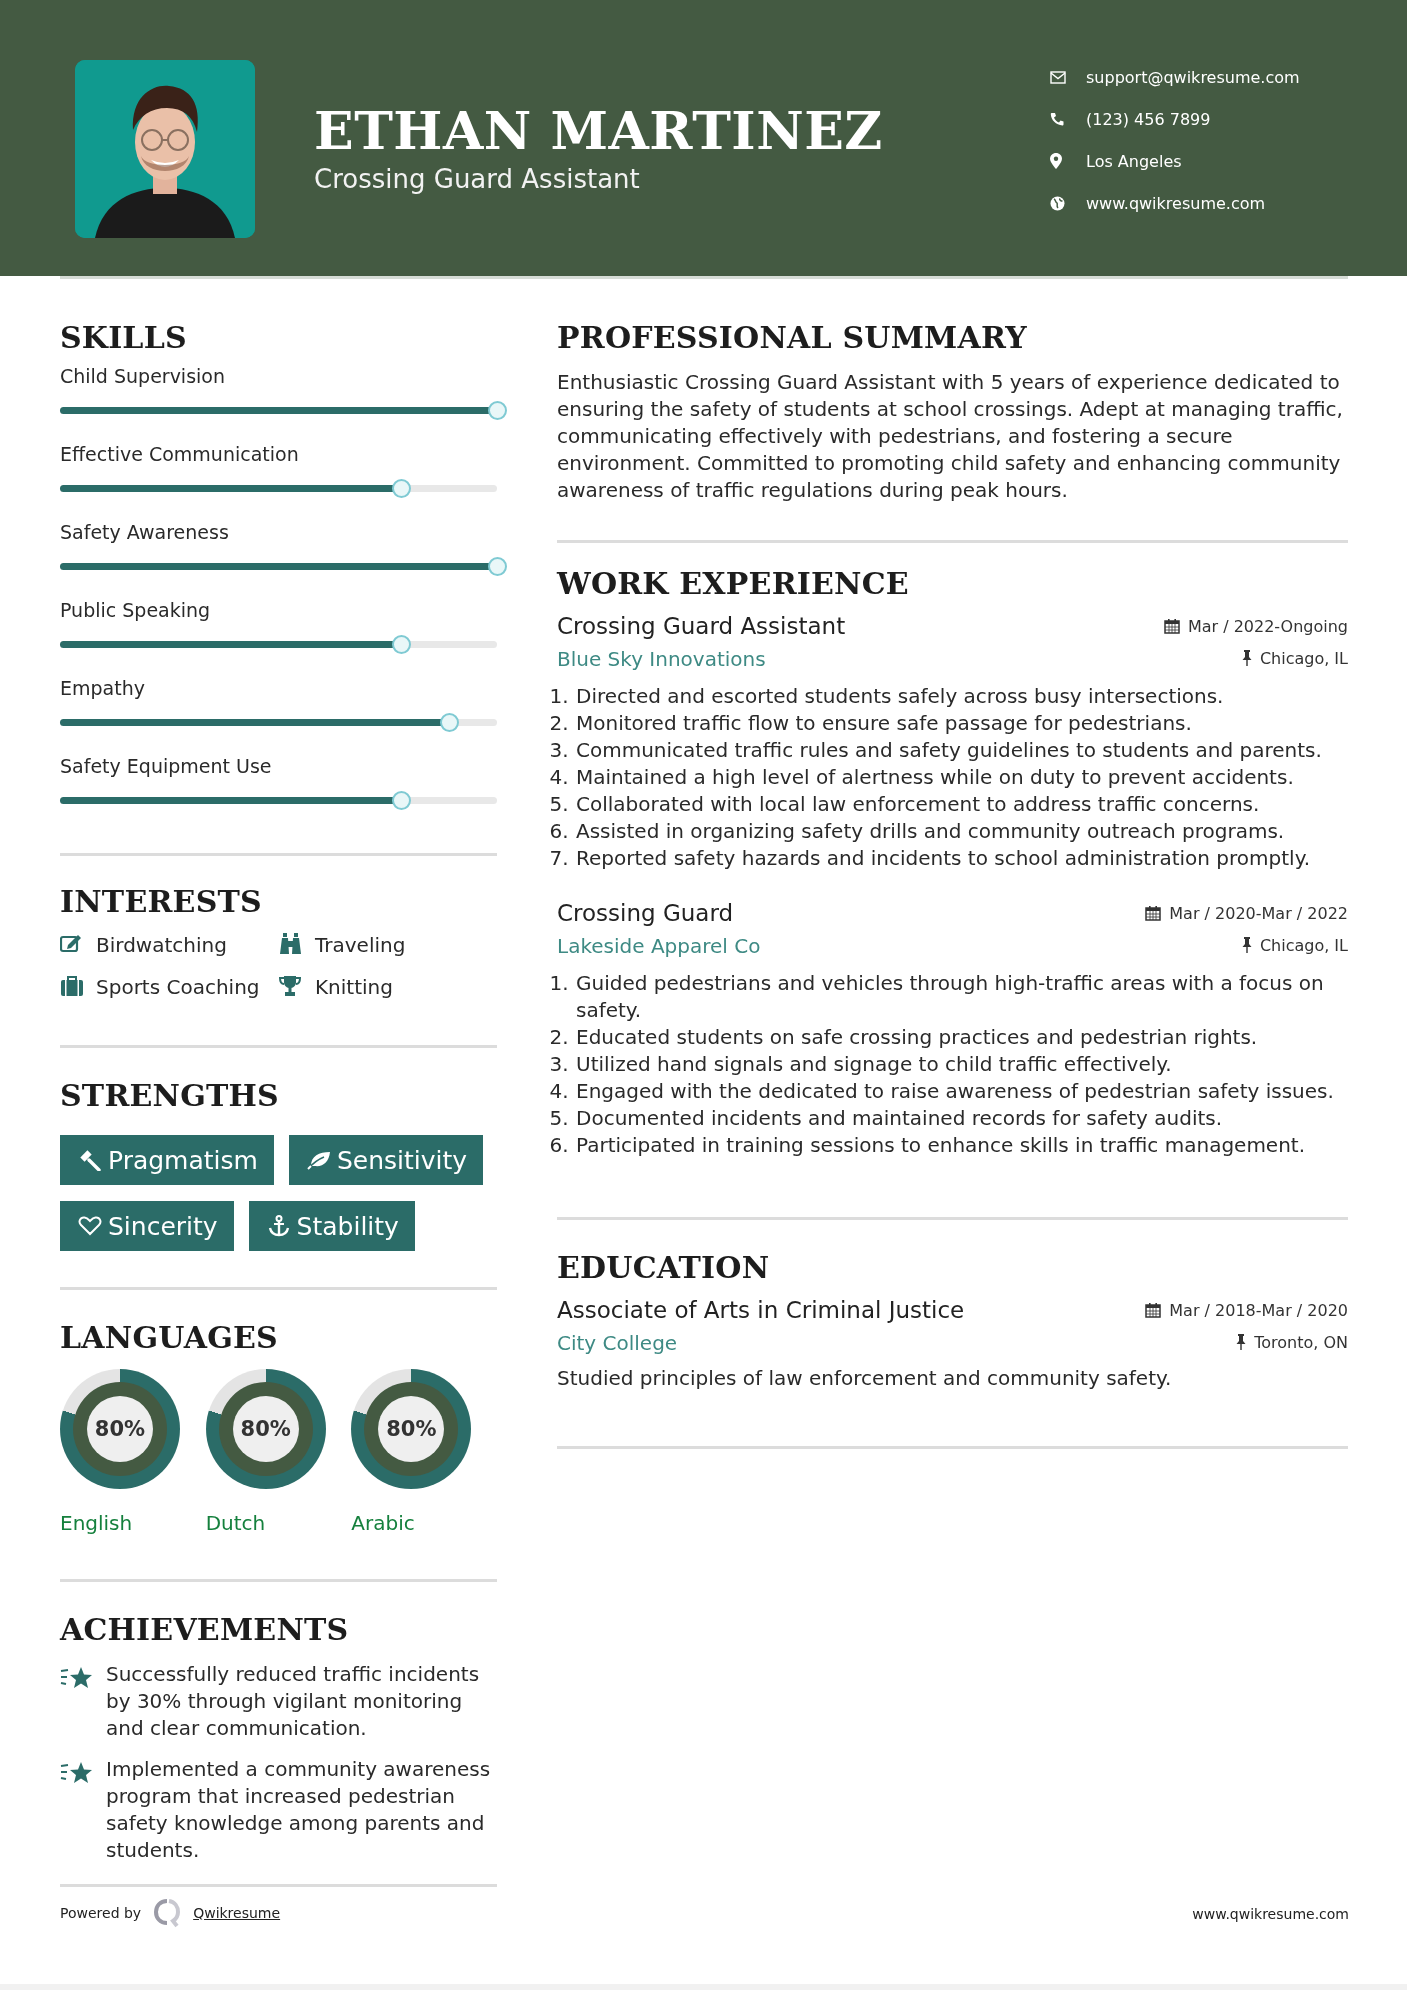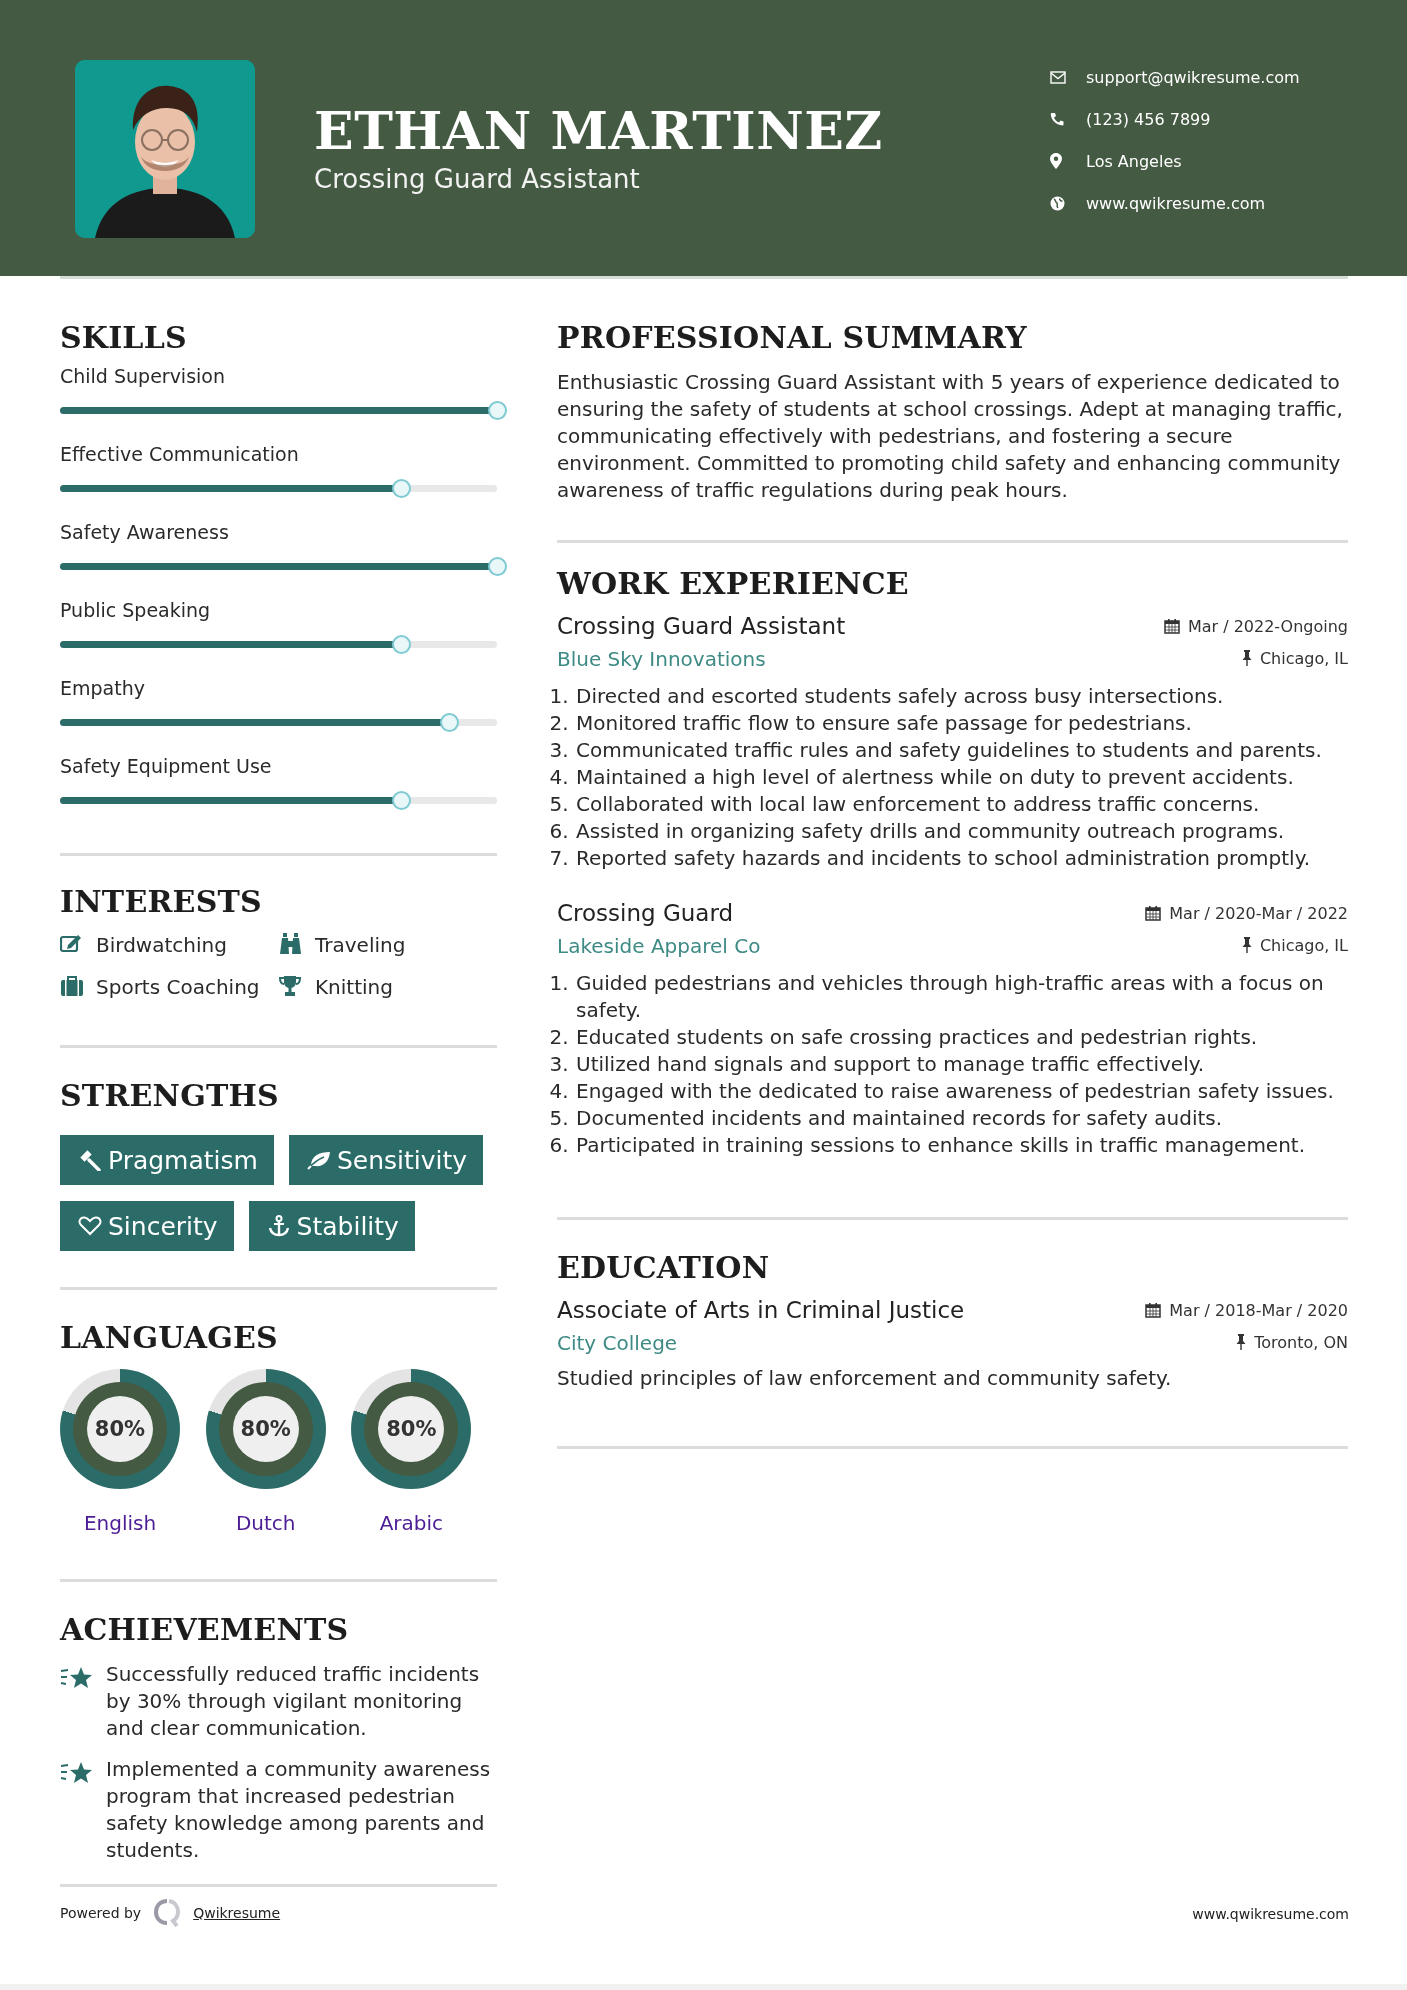--- a/index.html
+++ b/index.html
@@ -35,21 +35,21 @@
 
   .strengths { display: flex; flex-wrap: wrap; gap: 16px 15px; margin-top: 22px; width: 437px; }
   .badge { display: flex; align-items: center; height: 50px; padding: 0 16px 0 12px; background: #2b6c68; color: #ffffff; font-size: 25px; }
   .badge .ic { width: 36px; display: flex; align-items: center; justify-content: center; }
 
   .langs { display: flex; margin-top: 14px; }
   .lang { width: 146px; display: flex; flex-direction: column; align-items: flex-start; }
   .donut { position: relative; width: 120px; height: 120px; border-radius: 50%; }
   .donut .mid { position: absolute; left: 13px; top: 13px; width: 94px; height: 94px; border-radius: 50%; background: #445a42; }
   .donut .inner { position: absolute; left: 27px; top: 27px; width: 66px; height: 66px; border-radius: 50%; background: #efefef; display: flex; align-items: center; justify-content: center; font-size: 21px; font-weight: bold; color: #333; }
-  .lang .lname { width: 120px; text-align: center; font-size: 20px; color: #4c1d95; margin-top: 22px; }
+  .lang .lname { width: 120px; text-align: left; font-size: 20px; color: #15803d; margin-top: 22px; }
 
   .achv { display: flex; margin-top: 14px; }
   .achv .ic { width: 46px; flex: none; padding-top: 4px; }
   .achv .txt { font-size: 20px; line-height: 27px; color: #2a2a2a; }
 
   .summary { font-size: 20px; line-height: 27px; color: #2a2a2a; margin-top: 14px; }
   .job-head { display: flex; justify-content: space-between; align-items: baseline; }
   .job-title { font-size: 23px; color: #222; }
   .meta { font-size: 16px; color: #333; display: flex; align-items: center; }
   .meta .ic { margin-right: 8px; display: flex; align-items: center; }
@@ -404,21 +404,21 @@
                 <path d="M3 2 L7 2 L7 7 L9.5 10 L0.5 10 L3 7 Z" fill="#333"></path>
                 <rect x="4.3" y="10" width="1.4" height="6" fill="#333"></rect>
               </svg>
             </span>
           <span>Chicago, IL</span>
         </span>
       </div>
       <ol class="duties">
         <li>Guided pedestrians and vehicles through high-traffic areas with a focus on safety.</li>
         <li>Educated students on safe crossing practices and pedestrian rights.</li>
-        <li>Utilized hand signals and support to manage traffic effectively.</li>
+        <li>Utilized hand signals and signage to child traffic effectively.</li>
         <li>Engaged with the dedicated to raise awareness of pedestrian safety issues.</li>
         <li>Documented incidents and maintained records for safety audits.</li>
         <li>Participated in training sessions to enhance skills in traffic management.</li>
       </ol>
     </div>
   </div>
 
   <div class="divider" style="margin-top:58px;"></div>
 
   <div style="margin-top:30px;">

